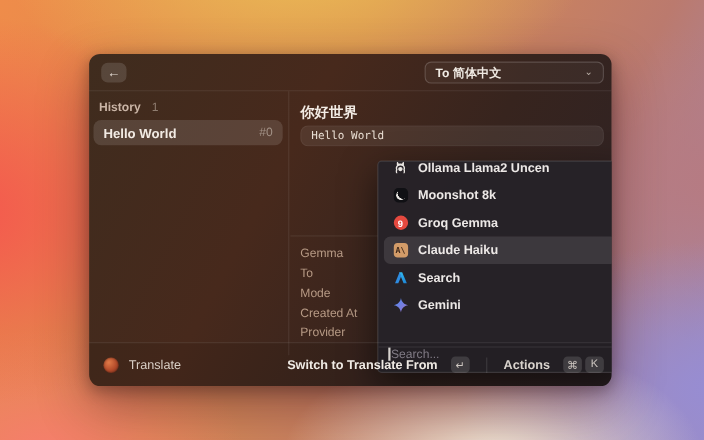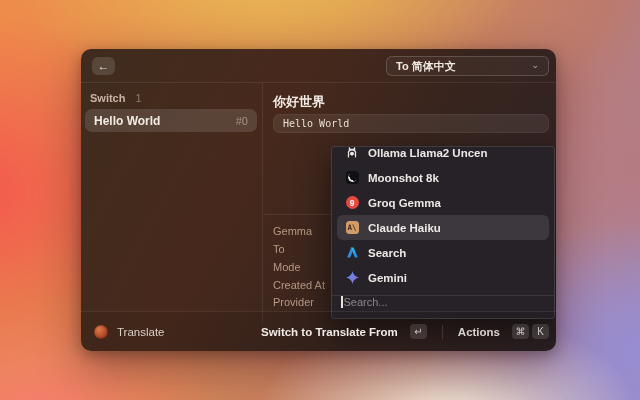--- a/index.html
+++ b/index.html
@@ -75,21 +75,21 @@
   .ftr-right { display:flex; align-items:center; gap:12px; }
   .hint-lbl { font-size:11.5px; font-weight:bold; color:#f0ebe5; }
   .key-badge { min-width:17px; height:15px; padding:0 3px; border-radius:4px;
                background:rgba(255,255,255,0.13); color:#cfc8c2; font-size:10px;
                display:flex; align-items:center; justify-content:center; }
   .ftr-sep { width:1px; height:14px; background:rgba(255,255,255,0.12); margin:0 3px; }
   .actions-lbl { font-size:11.5px; font-weight:bold; color:#d9d3cd; }
   .keys-pair { display:flex; gap:3px; }
 
   
-  .dd { position:absolute; left:250px; top:97px; width:224px; height:173px;
+  .dd { position:absolute; left:262px; top:97px; width:224px; height:193px;
         border-radius:4px; background:rgba(38,34,39,0.97);
         border:1px solid rgba(255,255,255,0.12);
         box-shadow: 0 12px 32px rgba(0,0,0,0.5);
         overflow:hidden; }
   .dd-items { position:absolute; left:5px; right:5px; top:0; }
   .dd-row { height:25px; border-radius:6px; display:flex; align-items:center;
             gap:9px; padding:0 8px; }
   .dd-row.clipped { margin-top:-7px; }
   .dd-row.selected { background:rgba(255,255,255,0.1); }
   .dd-row .txt { font-size:11.5px; font-weight:bold; color:#ece8e6; }
@@ -126,21 +126,21 @@
       <span>←</span>
     </div>
     <div class="lang-dd">
       <span class="lbl">To 简体中文</span>
       <span class="chev">⌄</span>
     </div>
   </div>
 
   <div class="side">
     <div class="side-head">
-      <span>Switch</span><span class="side-count">1</span>
+      <span>History</span><span class="side-count">1</span>
     </div>
     <div class="hist-row">
       <span class="hist-title">Hello World</span>
       <span class="hist-badge">#0</span>
     </div>
   </div>
 
   <div class="detail-title">你好世界</div>
   <div class="src-field">
     <span>Hello World</span>

